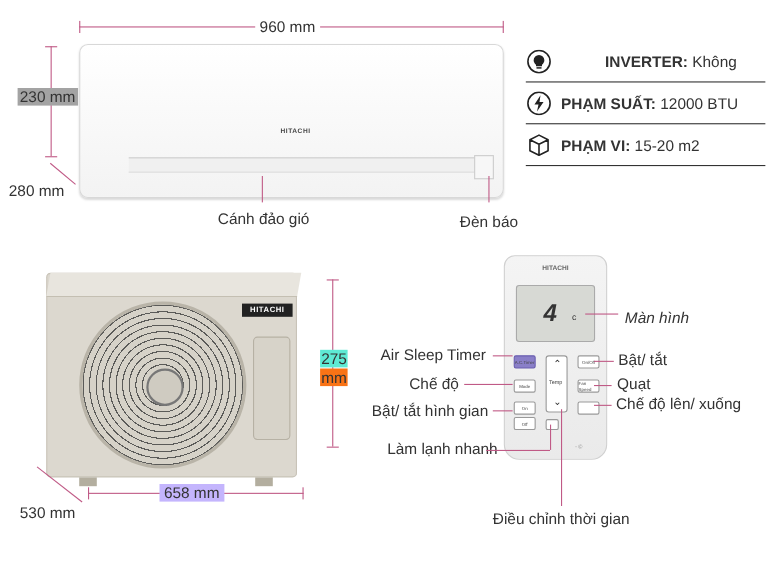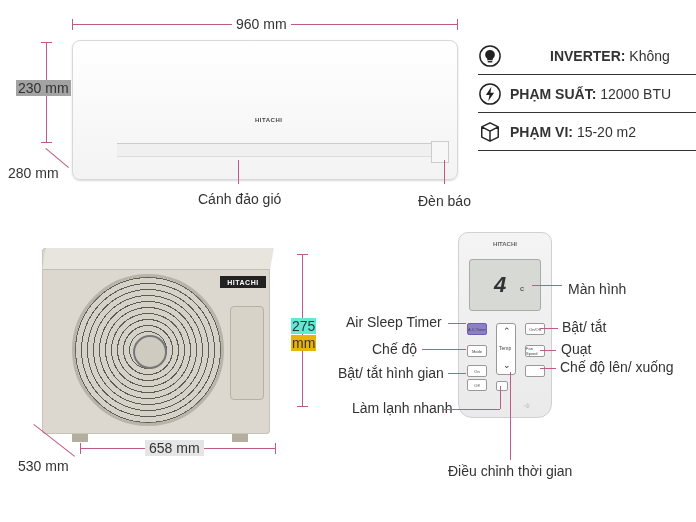--- a/index.html
+++ b/index.html
@@ -108,26 +108,26 @@
   <div class="brand">HITACHI</div>
   <div class="cover"></div>
   <div class="foot" style="left:30px;"></div>
   <div class="foot" style="left:190px;"></div>
 </div>
 
 <div class="vline" style="left:302px; top:254px; height:152px;"></div>
 <div class="hline" style="left:297px; top:254px; width:11px;"></div>
 <div class="hline" style="left:297px; top:406px; width:11px;"></div>
 <div class="dim" style="left:291px; top:318px; background:#5eead4; padding:0 1px;">275</div>
-<div class="dim" style="left:291px; top:335px; background:#eab308; padding:0 1px;">mm</div>
+<div class="dim" style="left:291px; top:335px; background:#f97316; padding:0 1px;">mm</div>
 
 <div class="hline" style="left:80px; top:448px; width:196px;"></div>
 <div class="vline" style="left:80px; top:443px; height:11px;"></div>
 <div class="vline" style="left:275px; top:443px; height:11px;"></div>
-<div class="dim" style="left:145px; top:440px; background:#e5e5e5; padding:0 4px;">658 mm</div>
+<div class="dim" style="left:145px; top:440px; background:#c4b5fd; padding:0 4px;">658 mm</div>
 
 <div class="dline" style="left:34px; top:424px; width:52px; transform:rotate(38deg);"></div>
 <div class="dim" style="left:18px; top:458px;">530 mm</div>
 
 <div class="remote">
   <div class="rlogo">HITACHI</div>
   <div class="screen">
     <div class="temp">4</div>
     <div class="c">c</div>
   </div>
@@ -141,21 +141,21 @@
     <div style="position:absolute;left:6px;top:36px;font-size:9px;color:#333;">⌄</div>
   </div>
   <div class="rbtn" style="left:37px; top:148px; width:12px; height:10px;"></div>
   <div class="rbtn" style="left:66px; top:90px;">On/Off</div>
   <div class="rbtn" style="left:66px; top:112px;">Fan Speed</div>
   <div class="rbtn" style="left:66px; top:132px;"></div>
   <div style="position:absolute;left:64px;top:170px;font-size:4px;color:#888;">◦ Ⓒ</div>
 </div>
 
 <div class="hline" style="left:532px; top:285px; width:30px;"></div>
-<div class="lbl" style="left:568px; top:281px;">Màn hình</div>
+<div class="lbl" style="left:568px; top:281px;font-style:italic;">Màn hình</div>
 
 <div class="hline" style="left:540px; top:328px; width:18px;"></div>
 <div class="lbl" style="left:562px; top:319px;">Bật/ tắt</div>
 
 <div class="hline" style="left:540px; top:350px; width:16px;"></div>
 <div class="lbl" style="left:561px; top:341px;">Quạt</div>
 
 <div class="hline" style="left:540px; top:368px; width:16px;"></div>
 <div class="lbl" style="left:560px; top:359px;">Chế độ lên/ xuống</div>
 

